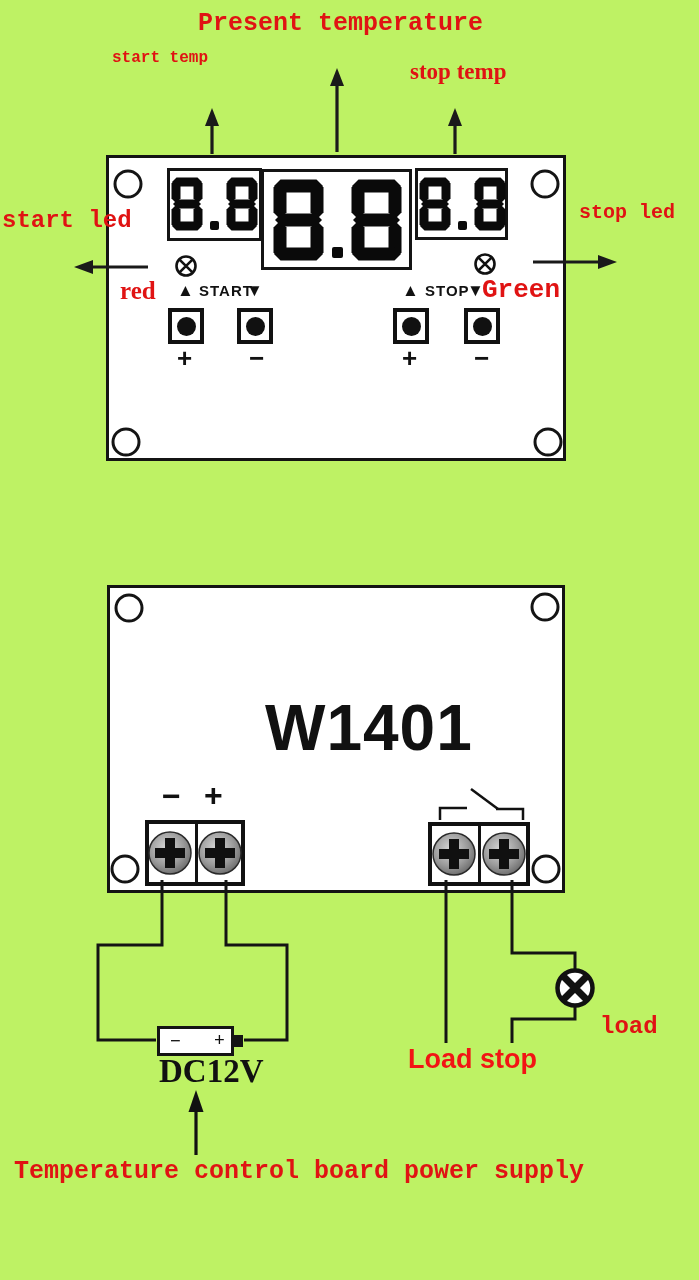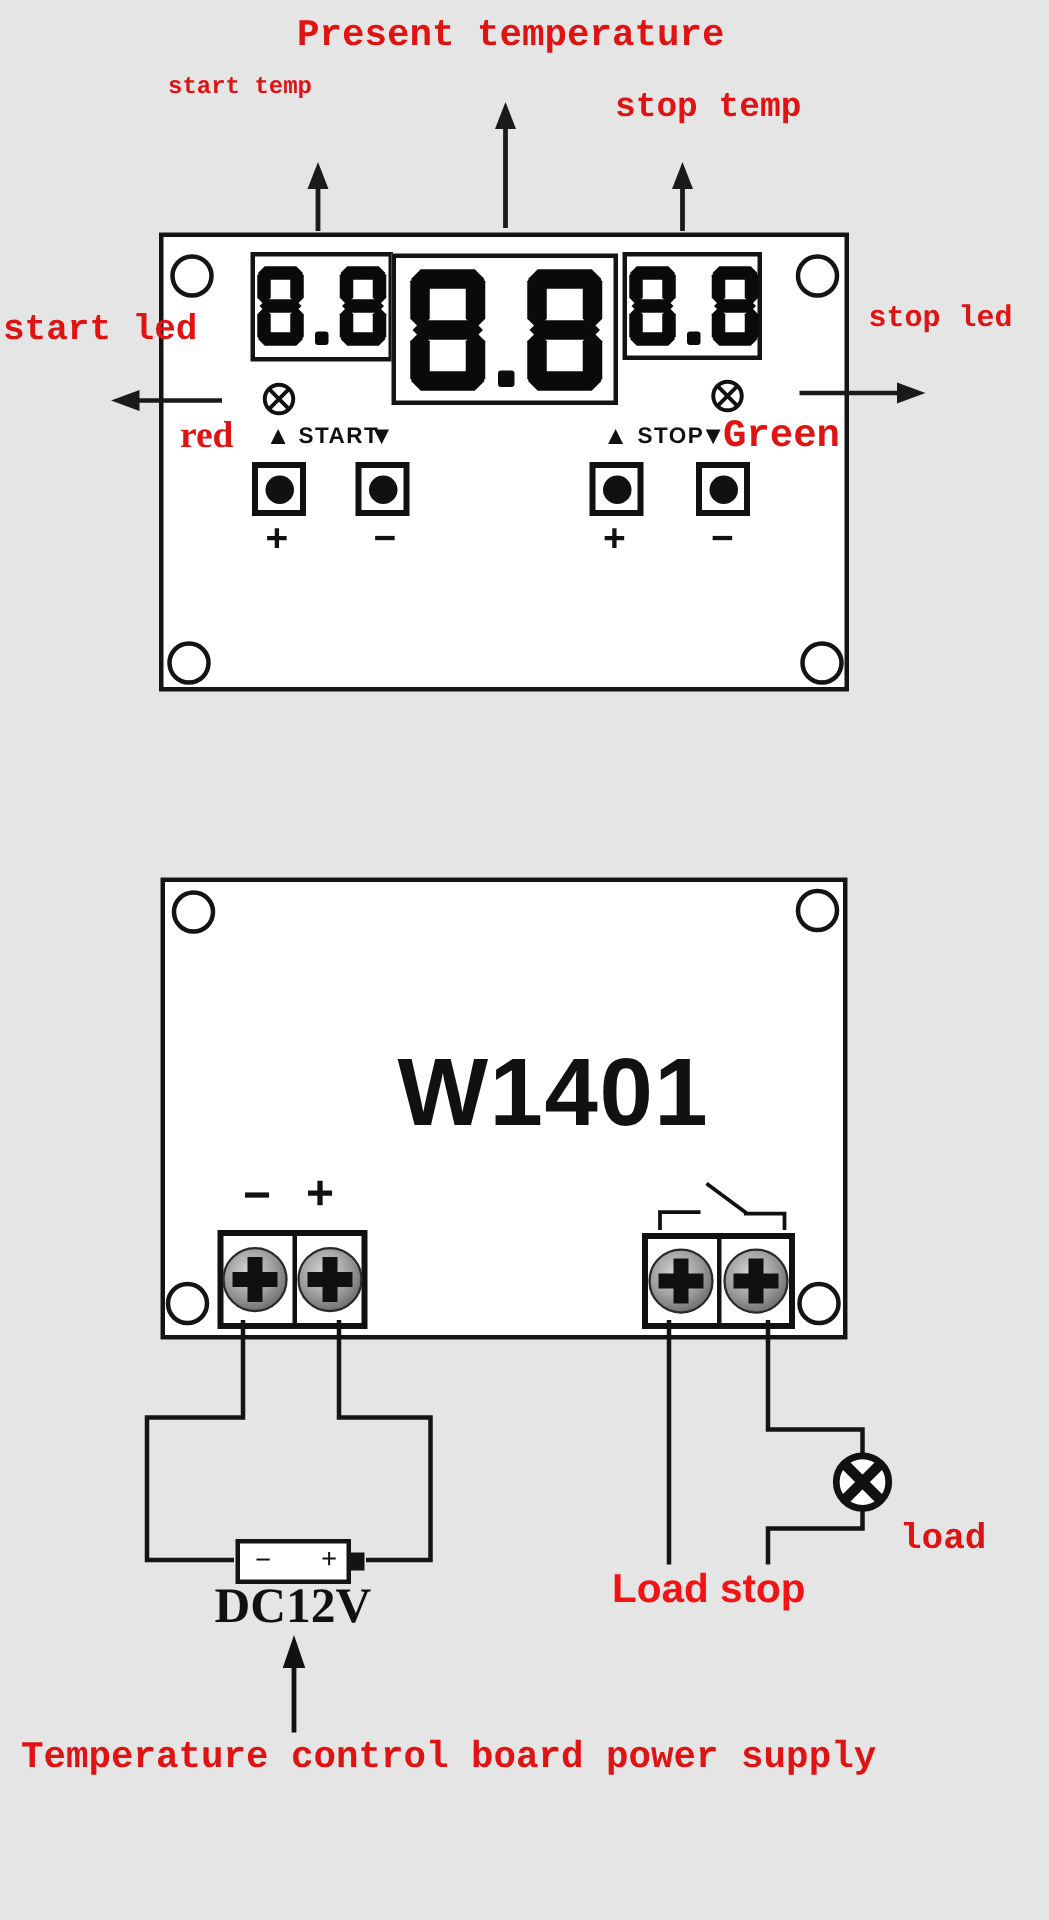--- a/index.html
+++ b/index.html
@@ -1,29 +1,29 @@
 <!DOCTYPE html>
 <html><head>
 <meta charset="utf-8">
 <style>
   html,body{margin:0;padding:0;background:#ffffff;}
-  .stage{position:relative;width:699px;height:1280px;background:#e5e5e5;overflow:hidden;
+  .stage{position:relative;width:699px;height:1280px;background:#bef264;overflow:hidden;
          font-family:"Liberation Sans",sans-serif;}
   .abs{position:absolute;line-height:1;white-space:nowrap;}
   .red-mono{font-family:"Liberation Mono",monospace;font-weight:700;color:#e01313;}
   .board{position:absolute;background:#ffffff;border:3px solid #141414;}
   .dispbox{position:absolute;background:#ffffff;border:3px solid #141414;}
   .pushbtn{position:absolute;width:28px;height:28px;border:4px solid #111111;background:#ffffff;
            display:flex;align-items:center;justify-content:center;}
   .pushbtn .dot{width:19px;height:19px;border-radius:50%;background:#111111;}
   .termblock{position:absolute;background:#ffffff;border:4px solid #111111;}
   .termblock .divider{position:absolute;top:0;bottom:0;width:3px;background:#111111;}
   svg{position:absolute;left:0;top:0;}
   .big-model{font-weight:700;color:#111111;font-size:64px;letter-spacing:1px;}
-  .dc12v{font-family:"Liberation Serif",serif;font-weight:700;color:#111111;font-size:33px;}
+  .dc12v{font-family:"Liberation Serif",serif;font-weight:700;color:#111111;font-size:33px;margin-left:16px;}
   .battsym{font-family:"Liberation Serif",serif;font-weight:700;color:#111111;font-size:19px;}
   .termsym{font-weight:700;color:#111111;font-size:32px;}
   .pmsym{font-weight:700;color:#111111;font-size:26px;}
   .tri{color:#111111;font-size:17px;}
   .ssword{font-weight:700;color:#111111;font-size:15px;letter-spacing:1px;}
   .loadpower{font-weight:700;color:#f21414;font-size:27px;}
 </style>
 </head>
 <body>
 
@@ -210,21 +210,21 @@
     </g>
 
     <g stroke="#111111" stroke-width="3.2" fill="#111111">
       <line x1="196" y1="1110" x2="196" y2="1155"></line>
       <polygon points="196,1090 188.5,1112 203.5,1112" stroke="none"></polygon>
     </g>
   </svg>
 
   <div class="abs red-mono" style="left:198px;top:11px;font-size:25px;">Present temperature</div>
   <div class="abs red-mono" style="left:112px;top:50px;font-size:16px;">start temp</div>
-  <div class="abs red-mono" style="left:410px;top:60px;font-size:23px;">stop temp</div>
+  <div class="abs red-mono" style="left:410px;top:60px;font-size:23px;font-family:Liberation Serif, serif;">stop temp</div>
   <div class="abs red-mono" style="left:2px;top:209px;font-size:24px;">start led</div>
   <div class="abs red-mono" style="left:579px;top:203px;font-size:20px;">stop led</div>
   <div class="abs red-mono" style="left:120px;top:278px;font-size:25px;font-family:Liberation Serif, serif;">red</div>
   <div class="abs red-mono" style="left:482px;top:277px;font-size:26px;">Green</div>
 
   <div class="abs tri" style="left:177px;top:282px;">▲</div>
   <div class="abs ssword" style="left:199px;top:283px;">START</div>
   <div class="abs tri" style="left:246px;top:282px;">▼</div>
   <div class="abs tri" style="left:402px;top:282px;">▲</div>
   <div class="abs ssword" style="left:425px;top:283px;">STOP</div>

